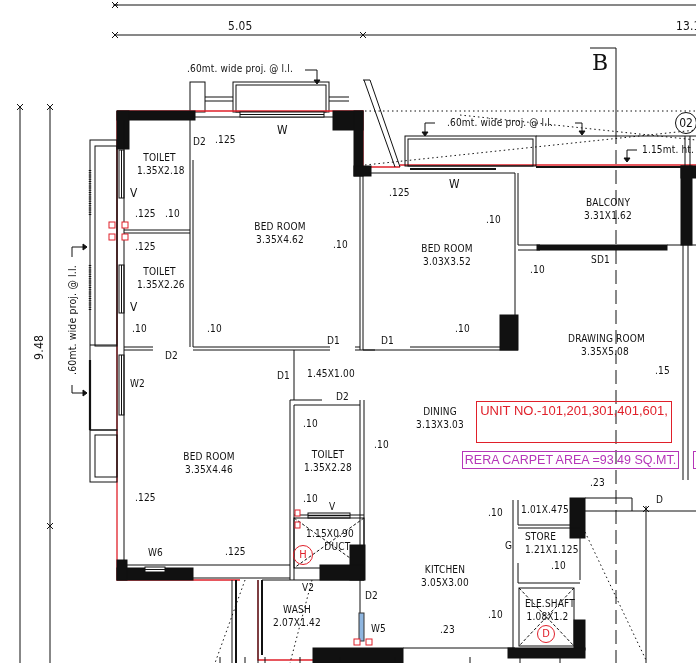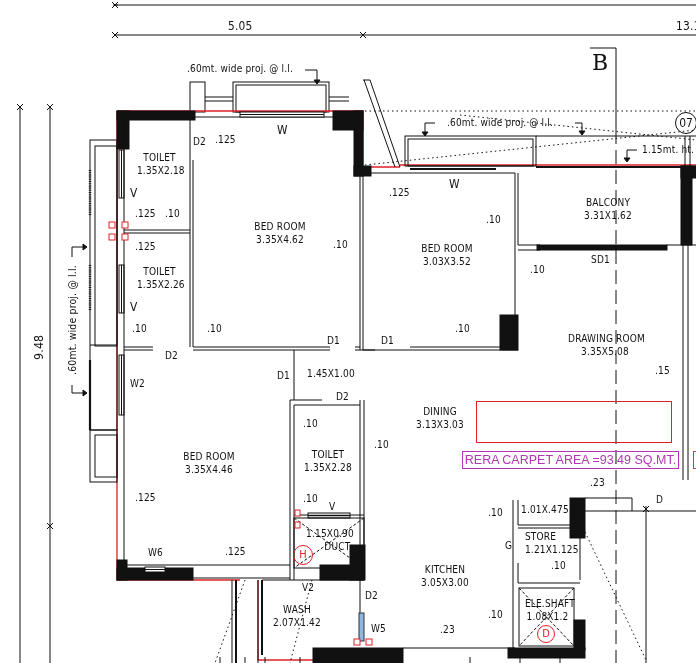--- a/index.html
+++ b/index.html
@@ -198,21 +198,21 @@
         <rect x="366" y="639" width="6" height="6"></rect>
     </g>
   </g>
 </svg>
 
 <span class="lbl big" style="left:228px; top:19px;">5.05</span>
 <span class="lbl big" style="left:676px; top:19px;">13.1</span>
 <span class="lbl big vert" style="left:32px; top:360px;">9.48</span>
 
 <span class="sec-B">B</span>
-<span class="tag01">07</span>
+<span class="tag01">02</span>
 
 <span class="lbl" style="left:187px; top:62px;">.60mt. wide proj. @ l.l.</span>
 <span class="lbl" style="left:447px; top:116px;">.60mt. wide proj. @ l.l.</span>
 <span class="lbl vert" style="left:66px; top:375px;">.60mt. wide proj. @ l.l.</span>
 <span class="lbl" style="left:642px; top:143px;">1.15mt. ht.</span>
 
 <div class="lbl room" style="left:132px; top:151px; width:55px;">
   <div>TOILET</div>
   <div>1.35X2.18</div>
 </div>
@@ -312,15 +312,16 @@
 <span class="lbl" style="left:590px; top:476px;">.23</span>
 <span class="lbl" style="left:488px; top:506px;">.10</span>
 <span class="lbl" style="left:551px; top:559px;">.10</span>
 <span class="lbl" style="left:488px; top:608px;">.10</span>
 <span class="lbl" style="left:440px; top:623px;">.23</span>
 
 <div class="circle-tag" style="left:293px; top:545px; width:20px; height:20px; line-height:18px;">H</div>
 <div class="circle-tag" style="left:537px; top:625px; width:18px; height:18px; line-height:16px;">D</div>
 
 <div class="unit-box">
+  <div>UNIT NO.-101,201,301,401,601,</div>
 </div>
 <div class="rera-box">RERA CARPET AREA =93.49 SQ.MT.</div>
 <div class="rera-box2"></div>
 
 </body></html>

